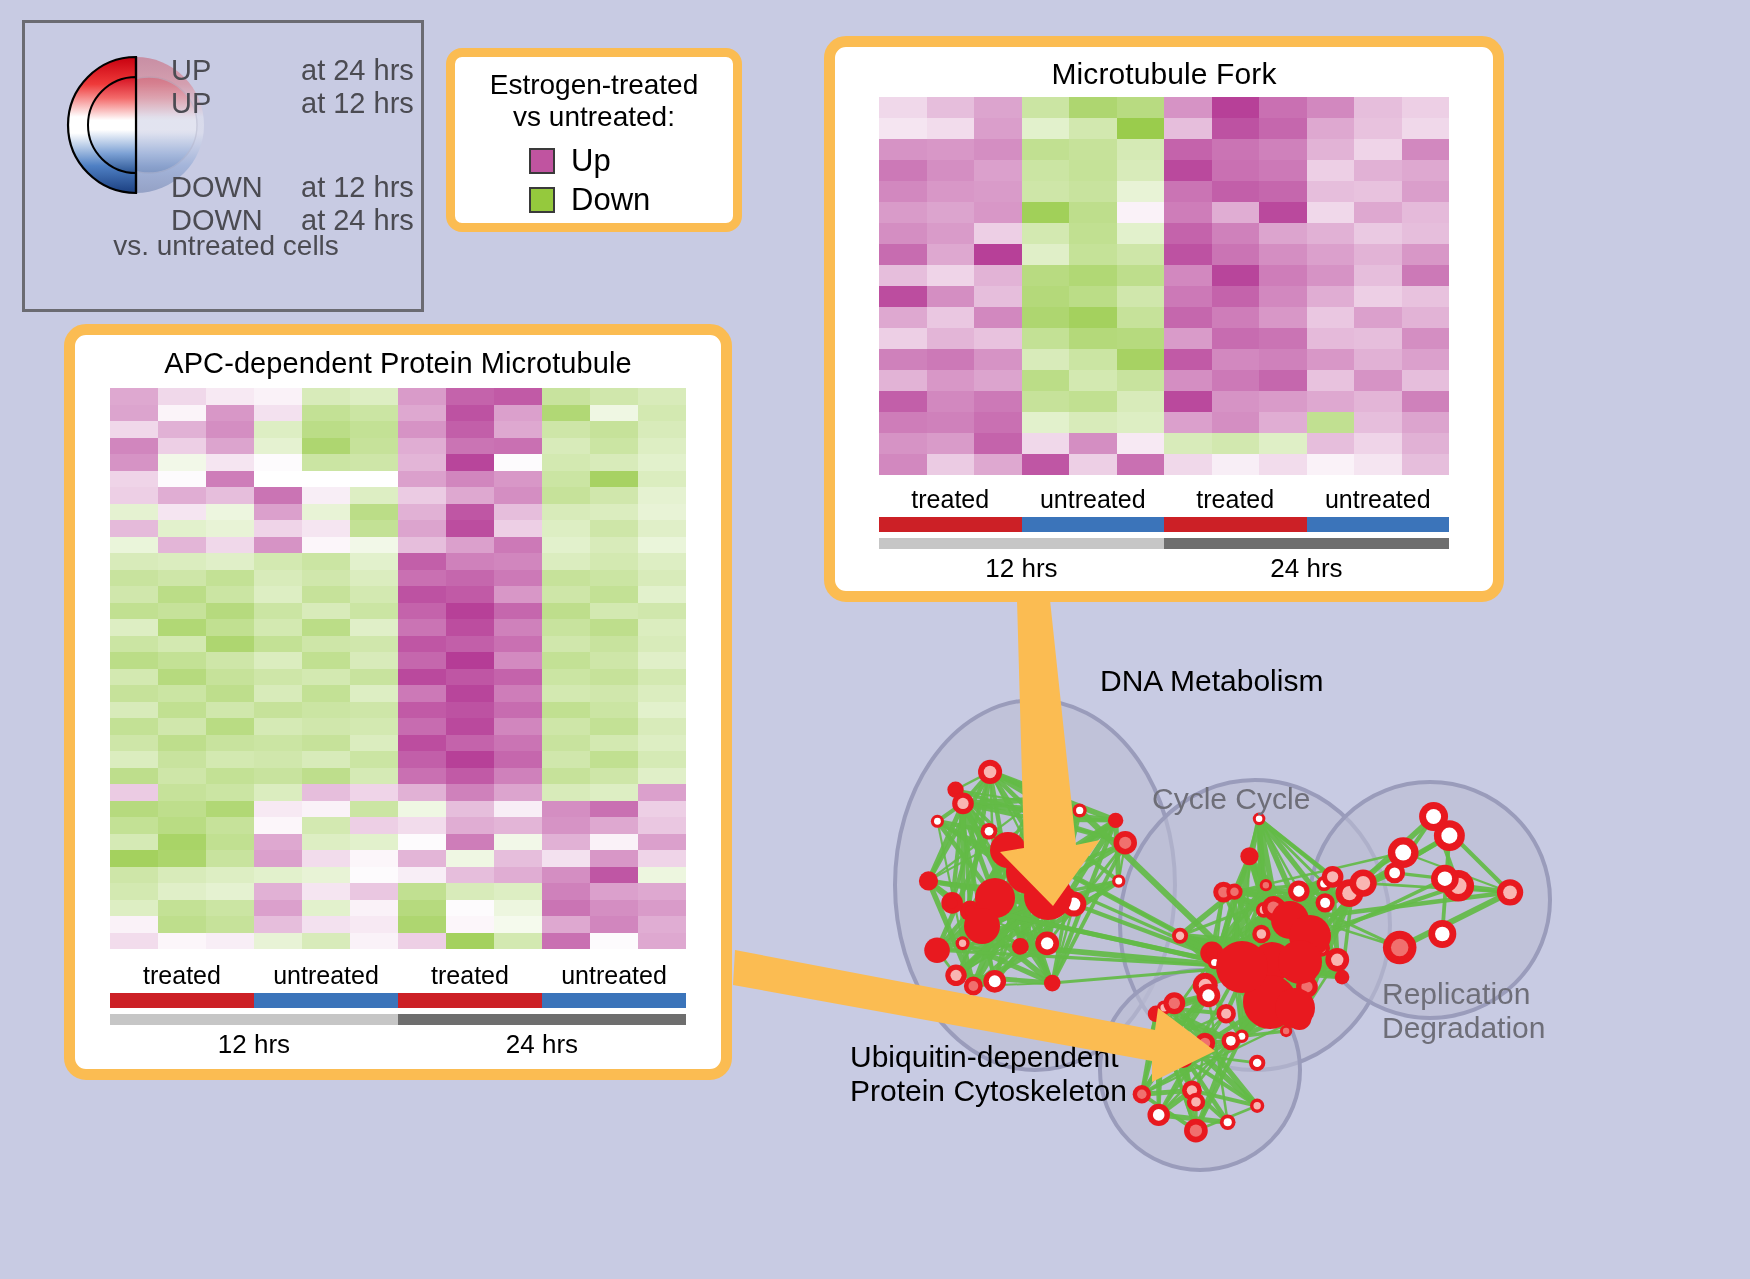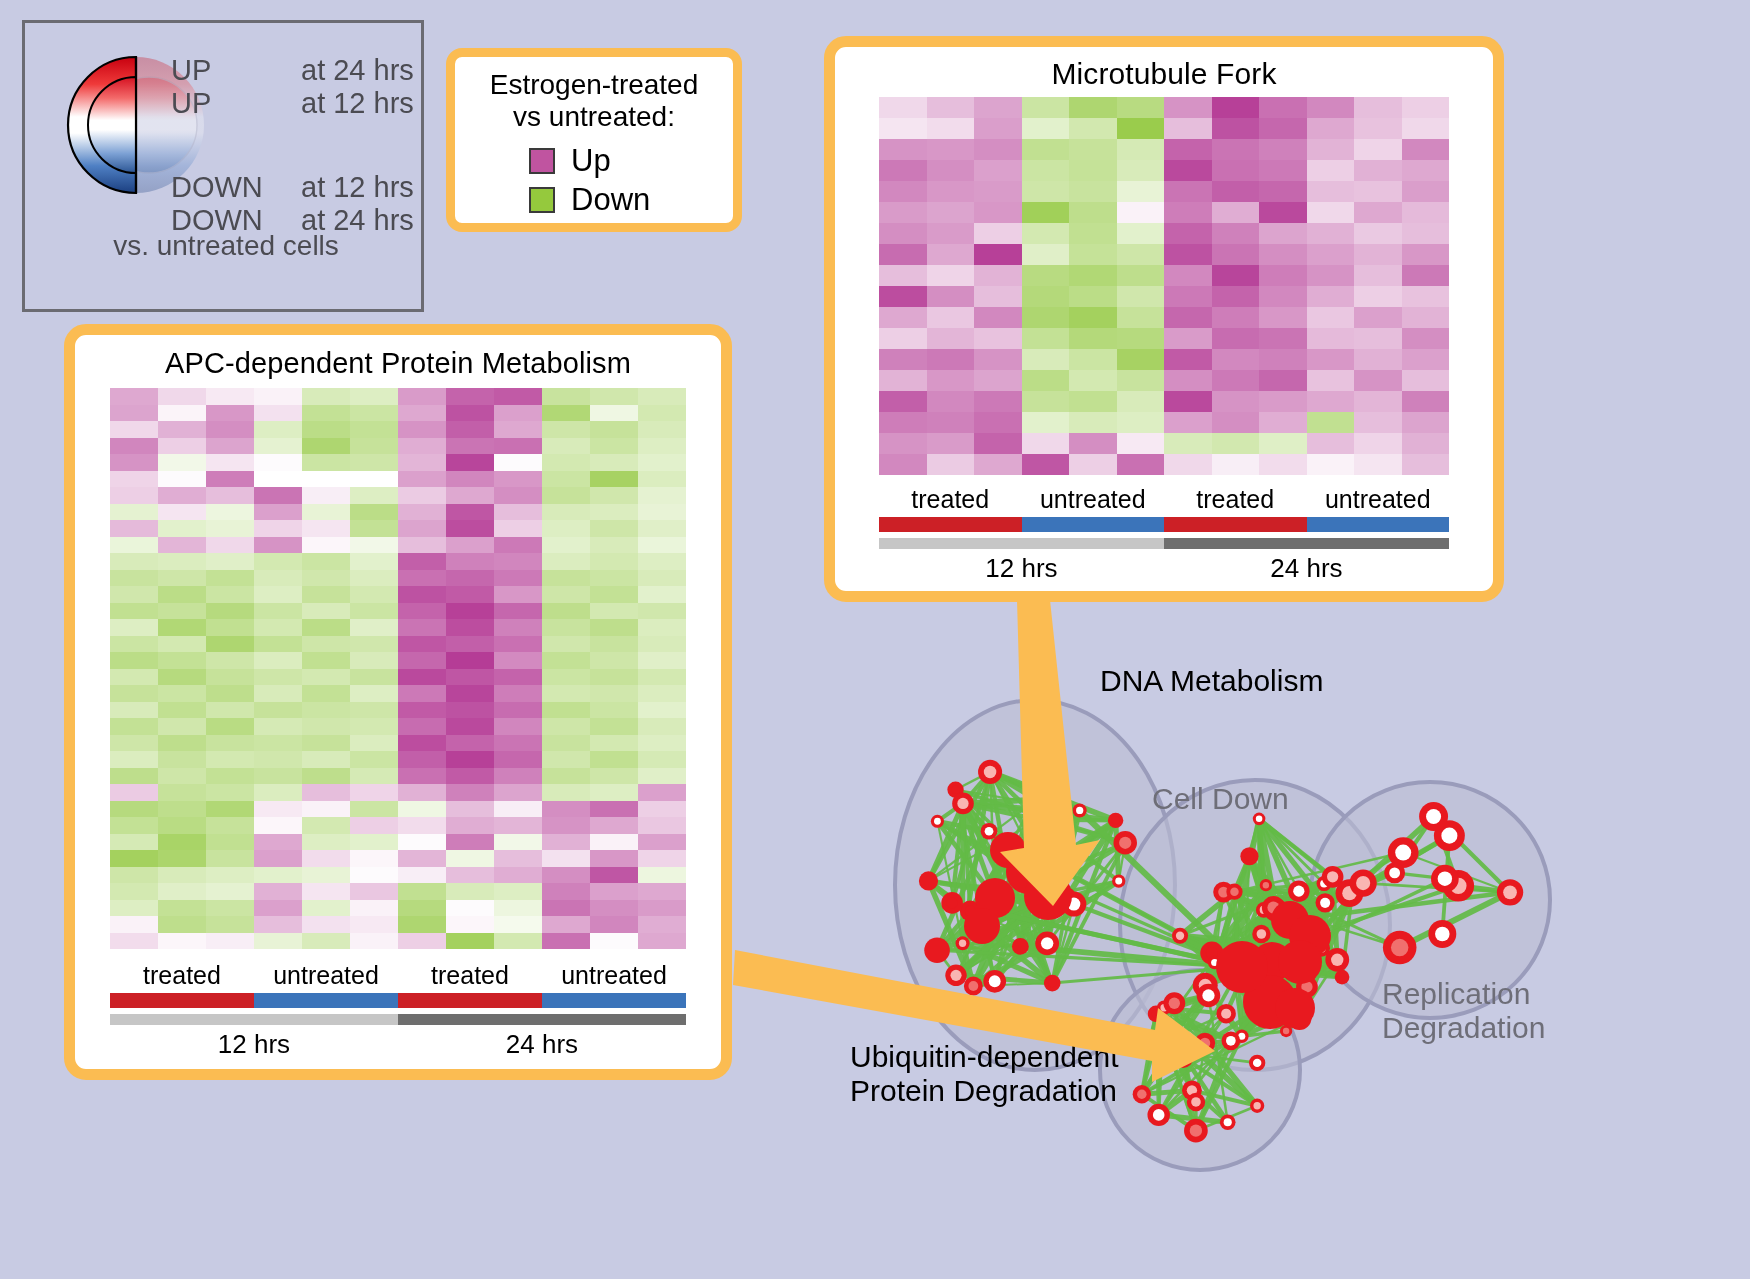--- a/index.html
+++ b/index.html
@@ -402,21 +402,21 @@
           <i style="background: rgb(110, 110, 110);"></i>
         </div>
       <div class="hlabels">
         <span>12 hrs</span>
         <span>24 hrs</span>
       </div>
     </div>
   </div>
 
   <div class="panel" id="panel-apc">
-    <div class="panel-title">APC-dependent Protein Metabolism</div>
+    <div class="panel-title">APC-dependent Protein Microtubule</div>
     <div class="hm" id="hm-apc" style="grid-template-columns: repeat(12, 1fr); width: 576px; grid-auto-rows: 16.5px; margin-top: 8px;">
         <div style="background: rgb(222, 168, 208);"></div>
         <div style="background: rgb(240, 216, 234);"></div>
         <div style="background: rgb(247, 233, 243);"></div>
         <div style="background: rgb(250, 242, 248);"></div>
         <div style="background: rgb(216, 235, 186);"></div>
         <div style="background: rgb(221, 238, 195);"></div>
         <div style="background: rgb(217, 155, 201);"></div>
         <div style="background: rgb(196, 99, 171);"></div>
         <div style="background: rgb(193, 90, 166);"></div>
@@ -1469,28 +1469,28 @@
           <circle cx="357.1580425838224" cy="438.90397363948085" r="7.411341218277812" fill="#e8191f"></circle>
           <circle cx="357.1580425838224" cy="438.90397363948085" r="3.8538974335044625" fill="#f0706e"></circle>
           <circle cx="384.32930708729" cy="393.24832928677756" r="10.904652833007276" fill="#e8191f"></circle>
           <circle cx="384.32930708729" cy="393.24832928677756" r="5.670419473163784" fill="#f0706e"></circle>
           <circle cx="452" cy="357" r="26" fill="#e8191f"></circle>
         </g>
       </svg>
   </div>
 
   <div class="netlabel" id="lab-dna">DNA Metabolism</div>
-  <div class="netlabel" id="lab-cc">Cell Down</div>
+  <div class="netlabel" id="lab-cc">Cycle Cycle</div>
   <div class="netlabel" id="lab-mt">
     <div>Replication</div>
     <div>Degradation</div>
   </div>
   <div class="netlabel" id="lab-ub">
     <div>Ubiquitin-dependent</div>
-    <div>Protein Degradation</div>
+    <div>Protein Cytoskeleton</div>
   </div>
 
   <svg id="arrows">
 
     <path id="arr1" d="M1017,600 L1050,600 L1076,845 L1100,840 L1053,906 L1000,852 L1024,848 Z" fill="#fbbc52"></path>
 
     <path id="arr2" d="M735,950 L1155,1030 L1158,1008 L1215,1051 L1152,1082 L1152,1061 L733,985 Z" fill="#fbbc52"></path>
   </svg>
 
 </div>

